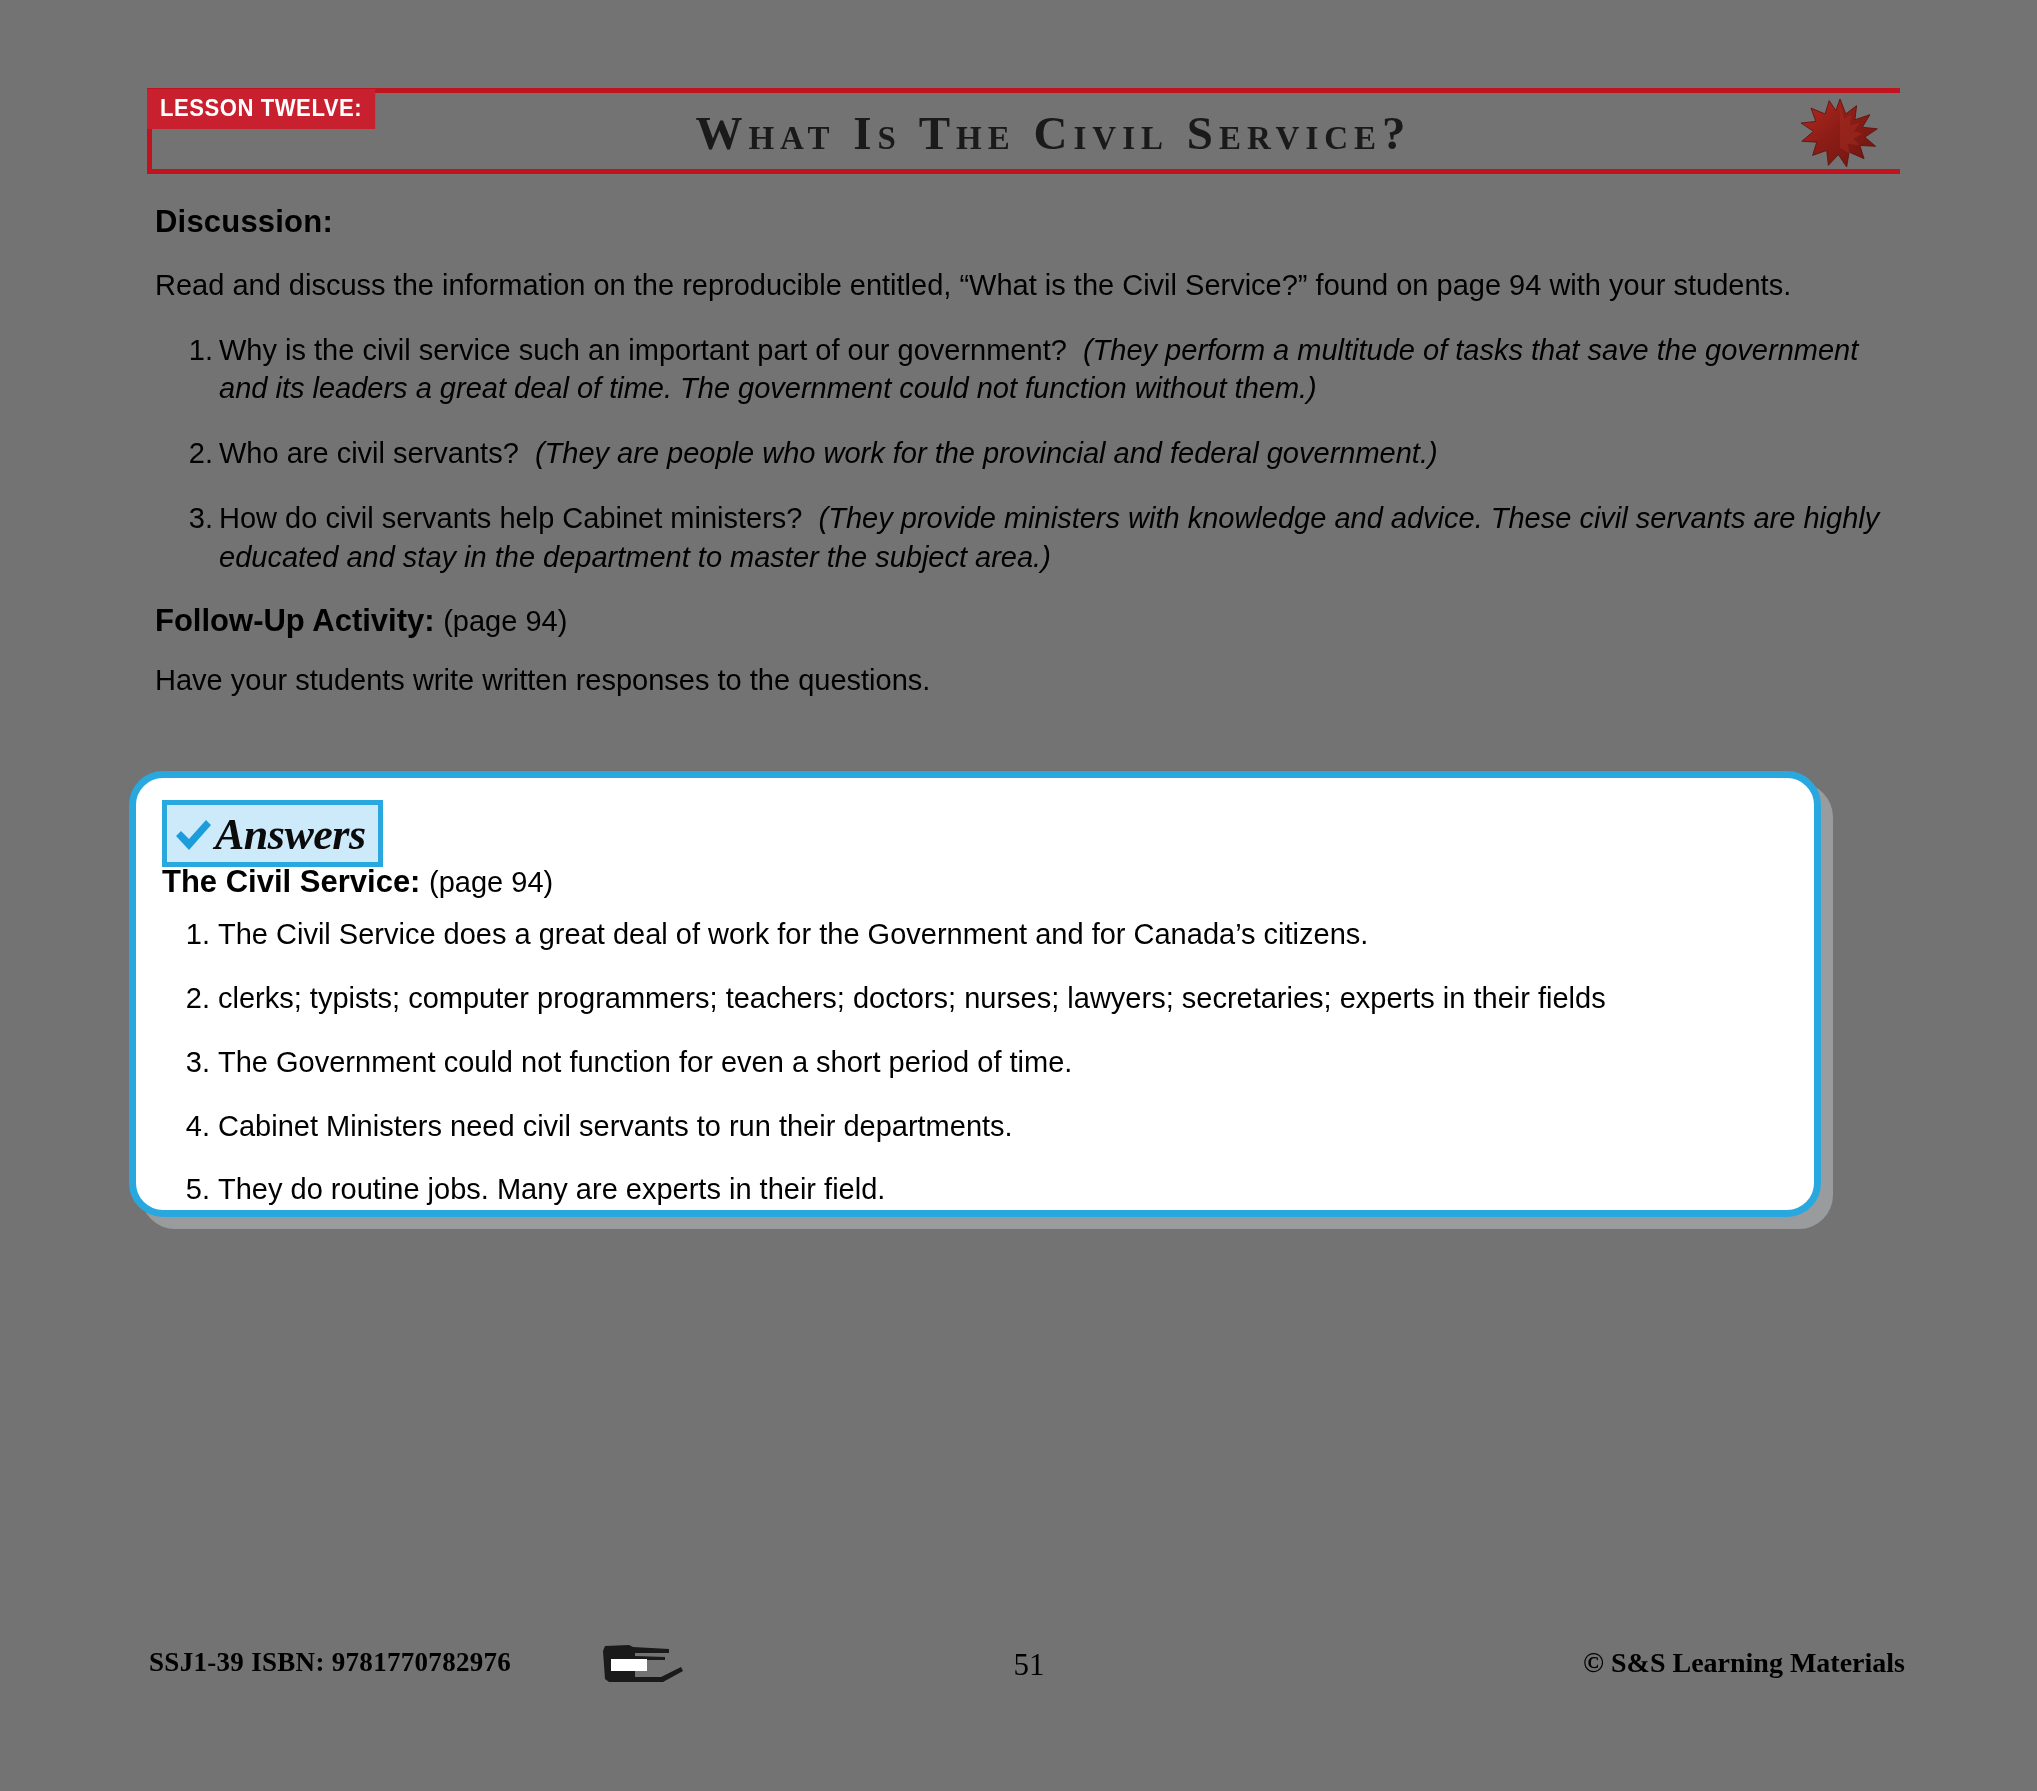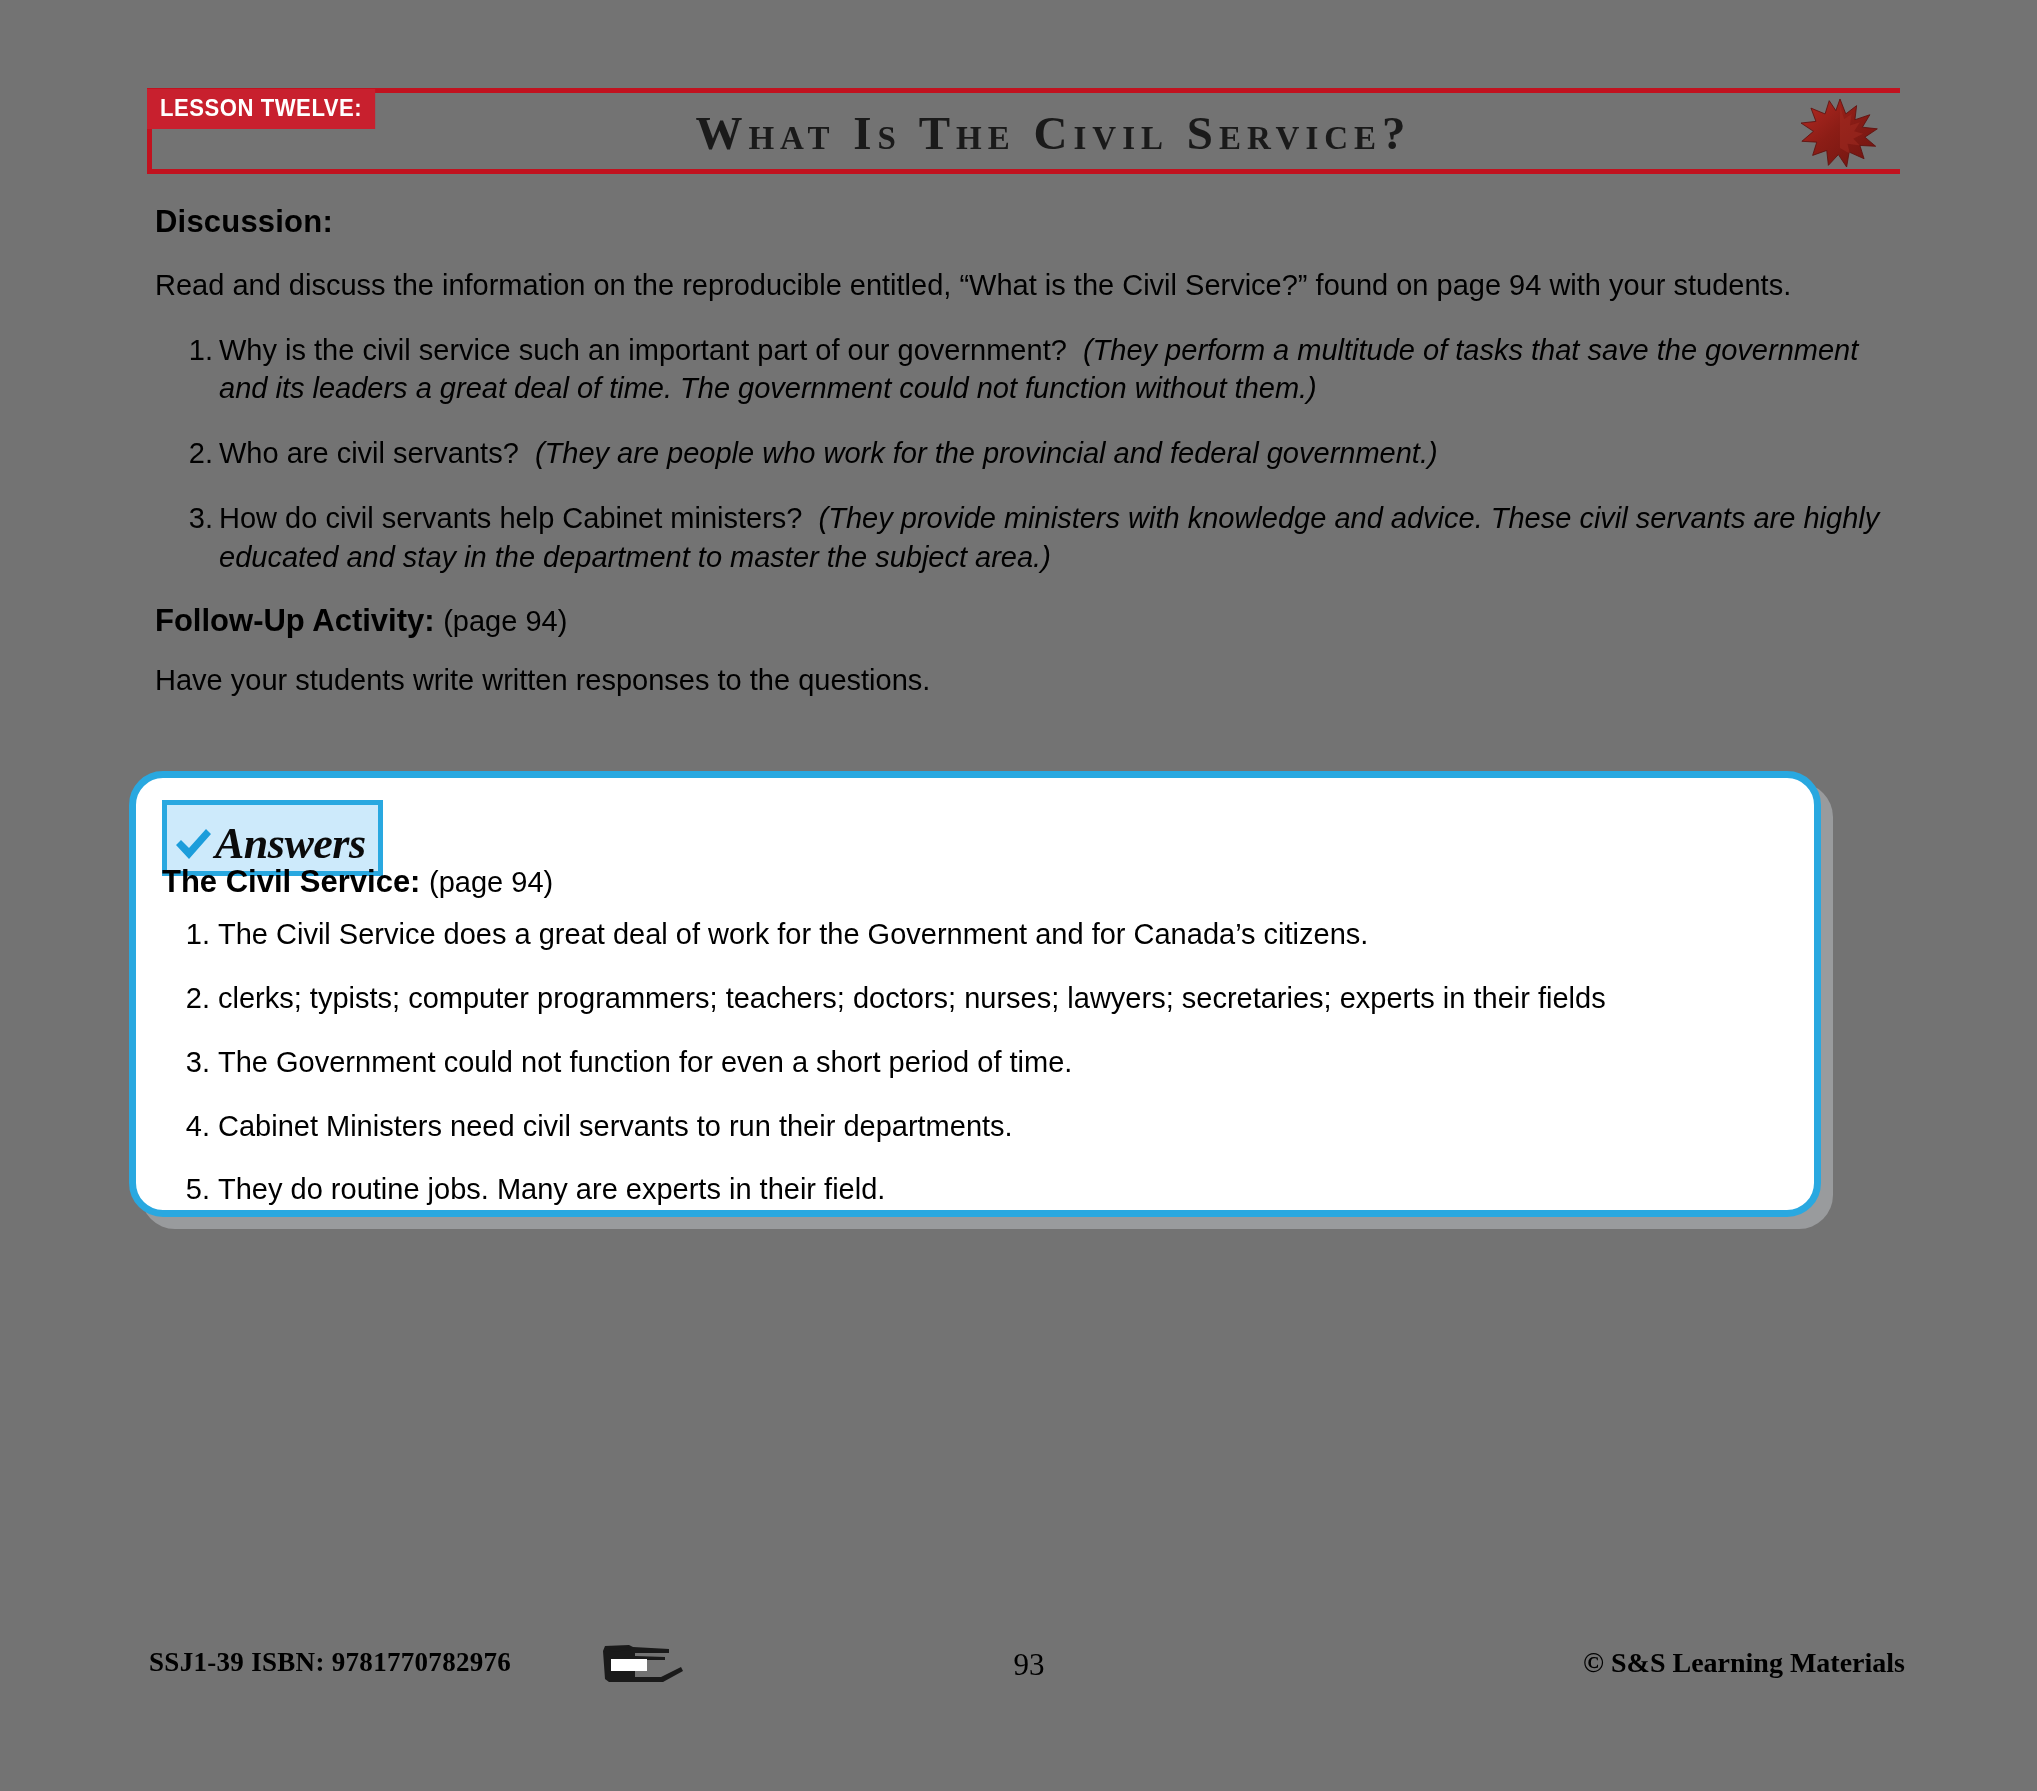--- a/index.html
+++ b/index.html
@@ -167,21 +167,21 @@
     border-radius: 34px;
     background: #ffffff;
     box-sizing: border-box;
   }
   .answers-badge {
     position: absolute;
     left: 26px;
     top: 22px;
     background: #cdeafb;
     border: 5px solid #29a8e0;
-    padding: 16px 12px 4px 6px;
+    padding: 7px 12px 4px 6px;
     display: flex;
     align-items: center;
     height: 46px;
   }
   .check-icon {
     width: 40px;
     height: 36px;
     flex: 0 0 auto;
     margin-right: 2px;
   }
@@ -364,18 +364,18 @@
 
   <div class="footer">
     <div class="footer-left">SSJ1-39  ISBN: 9781770782976</div>
 
     <svg class="footer-logo" viewBox="0 0 90 56" xmlns="http://www.w3.org/2000/svg">
       <path d="M4 18 L6 13 L30 12 L34 14 L70 16 L70 20 L36 20 L36 23 L66 24 L66 27 L36 27 L36 44 L62 44 L82 34 L84 38 L64 49 L10 49 L6 46 Z" fill="#1a1a1a"></path>
       <rect x="12" y="26" width="36" height="12" fill="#ffffff"></rect>
       <path d="M10 16 L30 14 L32 17 L12 19 Z" fill="#1a1a1a"></path>
     </svg>
 
-    <div class="footer-page">93</div>
+    <div class="footer-page">51</div>
     <div class="footer-right">© S&amp;S Learning Materials</div>
   </div>
 
 </div>
 
 
 </body></html>

